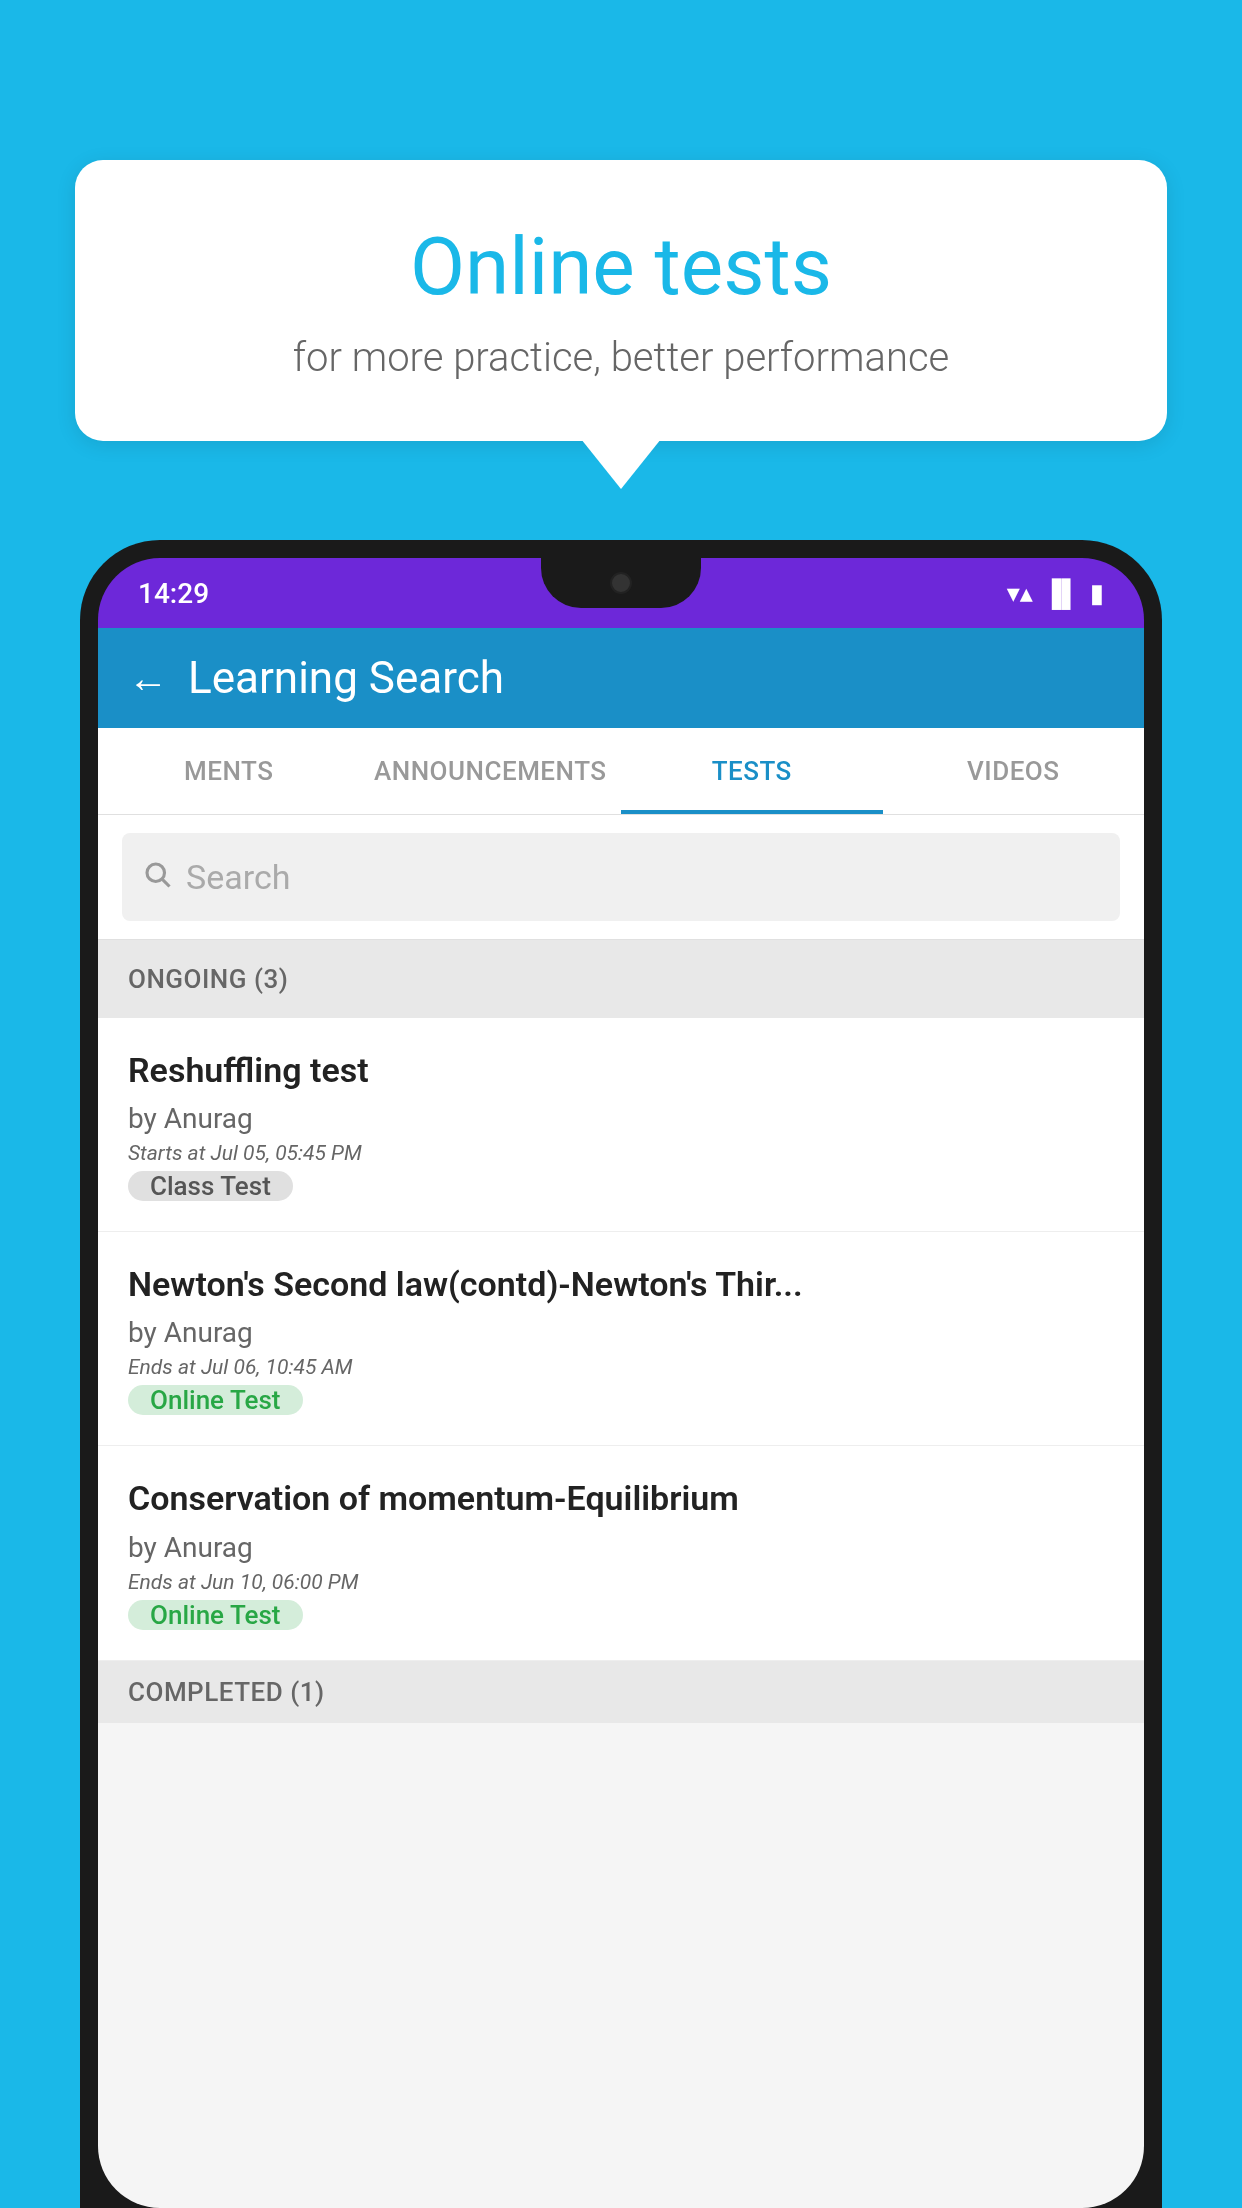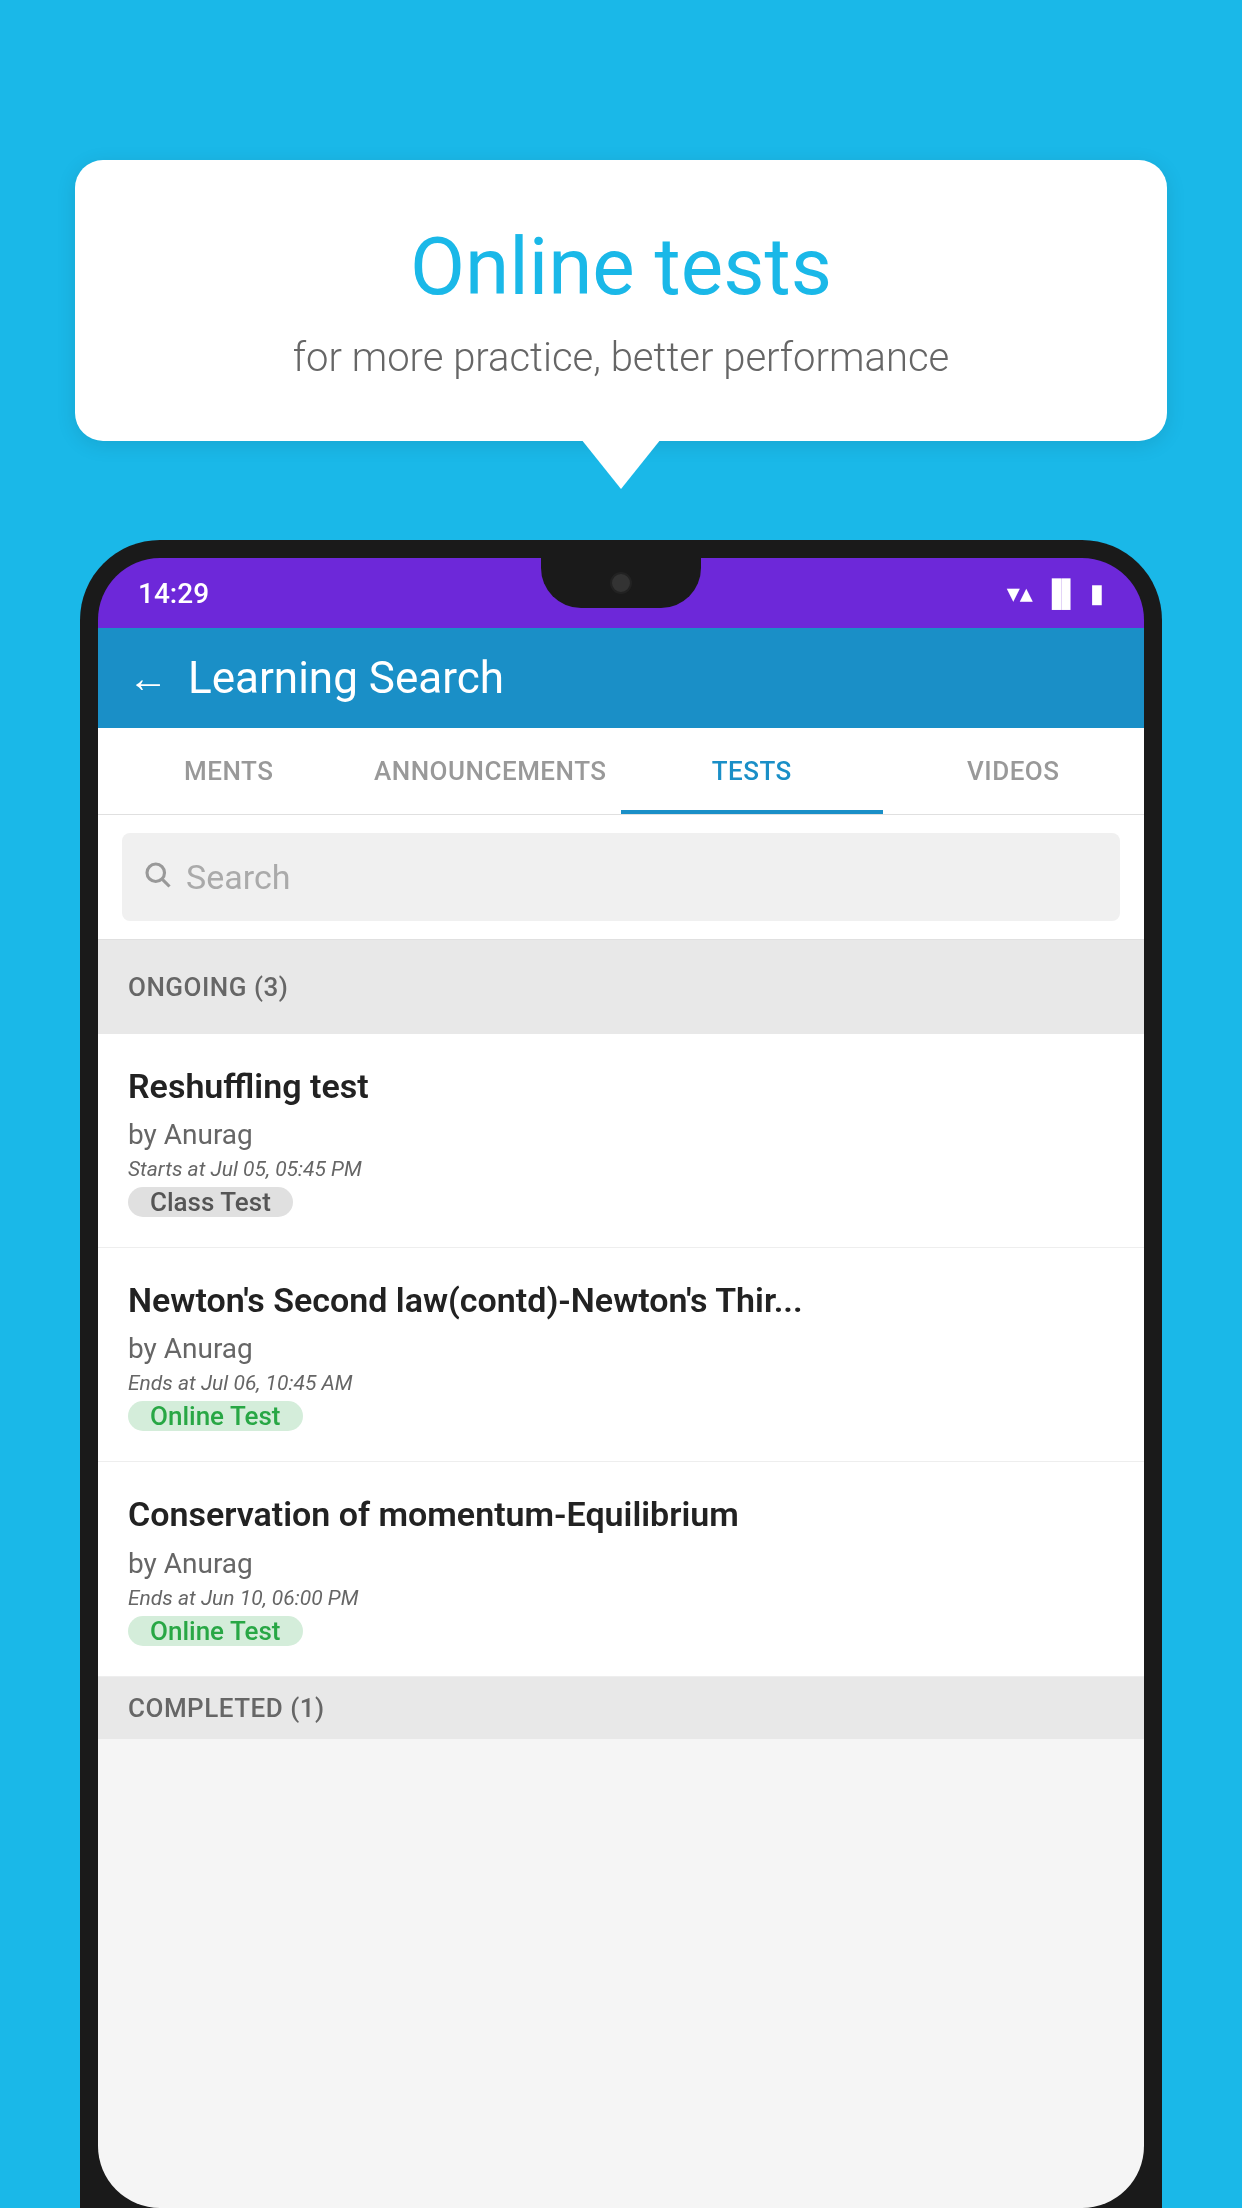--- a/index.html
+++ b/index.html
@@ -207,21 +207,21 @@
     }
 
     .search-placeholder {
       font-size: 34px;
       color: #aaa;
     }
 
     
     .section-header {
       background: #e8e8e8;
-      padding: 32px 30px;
+      padding: 24px 30px;
       font-size: 26px;
       color: #666;
       font-weight: 500;
       letter-spacing: 0.5px;
     }
 
     
     .test-list {
       background: white;
     }

